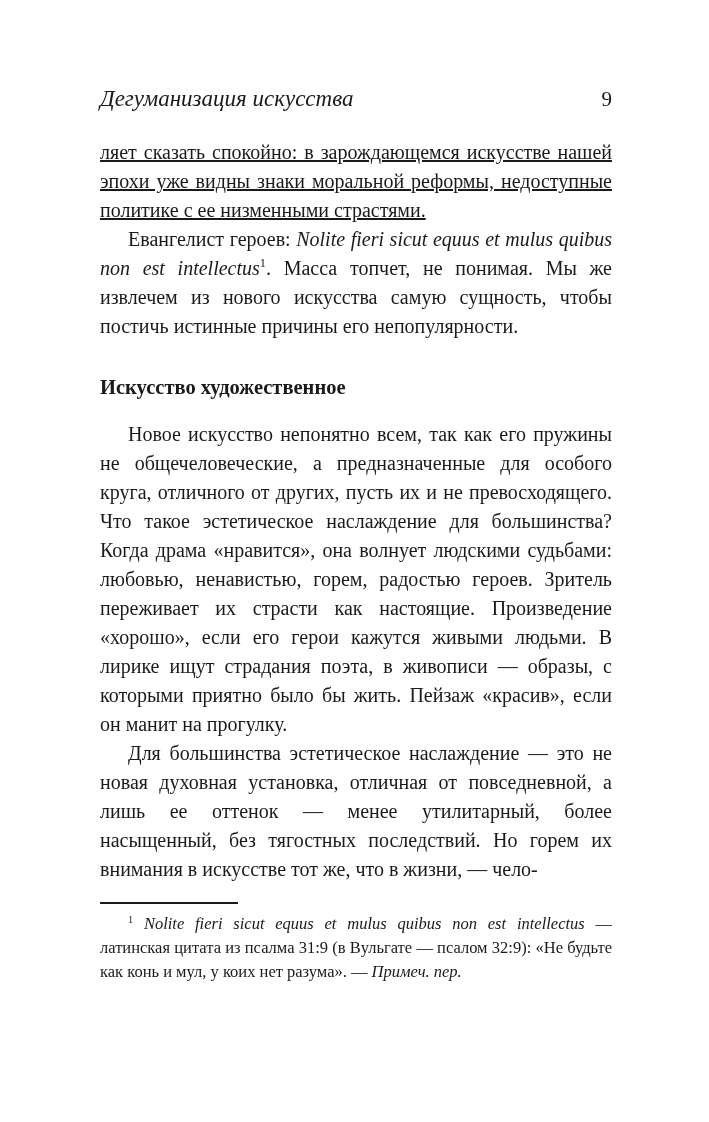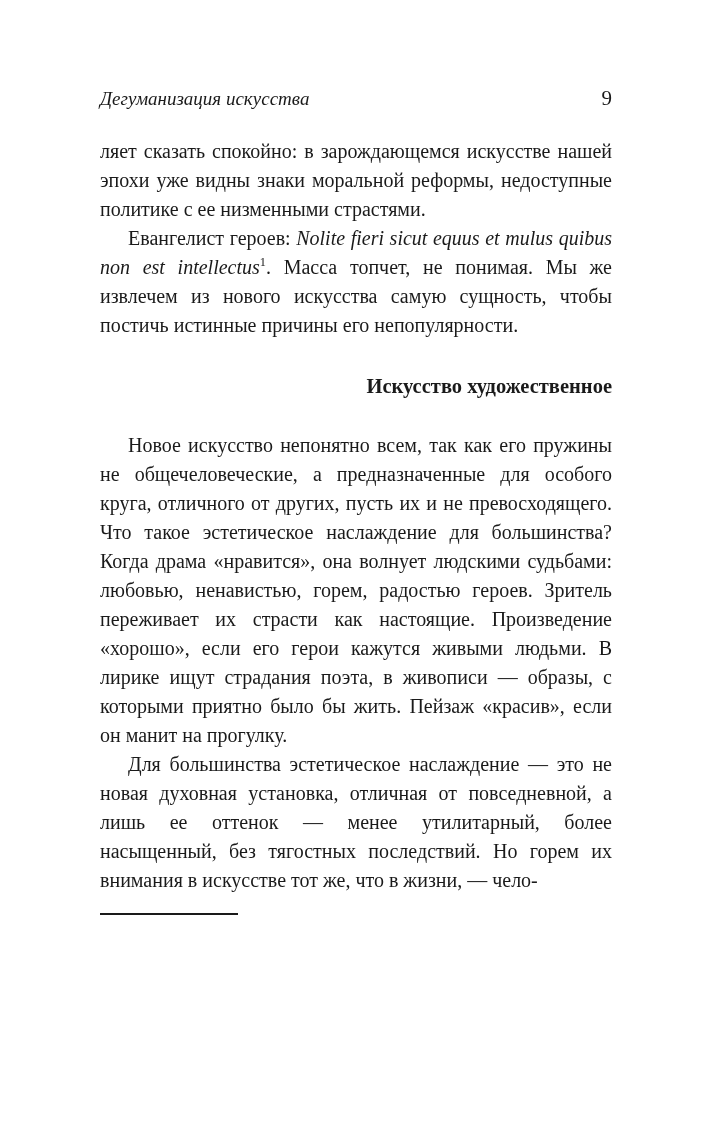--- a/index.html
+++ b/index.html
@@ -19,42 +19,43 @@
     overflow: hidden;
   }
   .running-header {
     display: flex;
     justify-content: space-between;
     align-items: baseline;
     margin-bottom: 26px;
   }
   .running-header .header-title {
     font-style: italic;
-    font-size: 19px;
+    font-size: 23px;
   }
   .running-header .page-number {
     font-size: 21px;
   }
   .body-text {
     font-size: 20px;
     line-height: 29px;
     text-align: justify;
   }
   .para {
     margin: 0;
     text-indent: 28px;
   }
   .para.no-indent {
     text-indent: 0;
+    text-decoration: underline;
   }
   .section-heading {
     font-size: 20.5px;
     font-weight: bold;
-    text-align: right;
-    margin: 32px 0 30px 0;
+    text-align: left;
+    margin: 32px 0 18px 0;
     text-indent: 0;
   }
   sup {
     font-size: 0.62em;
     line-height: 0;
     vertical-align: super;
   }
   .footnote-area {
     margin-top: 18px;
   }
@@ -86,15 +87,16 @@
     <p class="para"><span>Евангелист героев: </span><span style="font-style: italic;">Nolite fieri sicut equus et mulus quibus non est intellectus</span><sup>1</sup><span>. Масса топчет, не понимая. Мы же извлечем из нового искусства самую сущность, чтобы постичь истинные причины его непопулярности.</span></p>
 
     <h2 class="section-heading">Искусство художественное</h2>
 
     <p class="para"><span>Новое искусство непонятно всем, так как его пружины не общечеловеческие, а предназначенные для особого круга, отличного от других, пусть их и не превосходящего. Что такое эстетическое наслаждение для большинства? Когда драма «нравится», она волнует людскими судьбами: любовью, ненавистью, горем, радостью героев. Зритель переживает их страсти как настоящие. Произведение «хорошо», если его герои кажутся живыми людьми. В лирике ищут страдания поэта, в живописи — образы, с которыми приятно было бы жить. Пейзаж «красив», если он манит на прогулку.</span></p>
     <p class="para"><span>Для большинства эстетическое наслаждение — это не новая духовная установка, отличная от повседневной, а лишь ее оттенок — менее утилитарный, более насыщенный, без тягостных последствий. Но горем их внимания в искусстве тот же, что в жизни, — чело-</span></p>
   </div>
 
   <div class="footnote-area">
     <div class="footnote-rule"></div>
+    <p class="footnote"><sup>1</sup><span> </span><span style="font-style: italic;">Nolite fieri sicut equus et mulus quibus non est intellectus</span><span> — латинская цитата из псалма 31:9 (в Вульгате — псалом 32:9): «Не будьте как конь и мул, у коих нет разума». — </span><span style="font-style: italic;">Примеч. пер.</span></p>
   </div>
 
 </div>
 
 </body></html>

